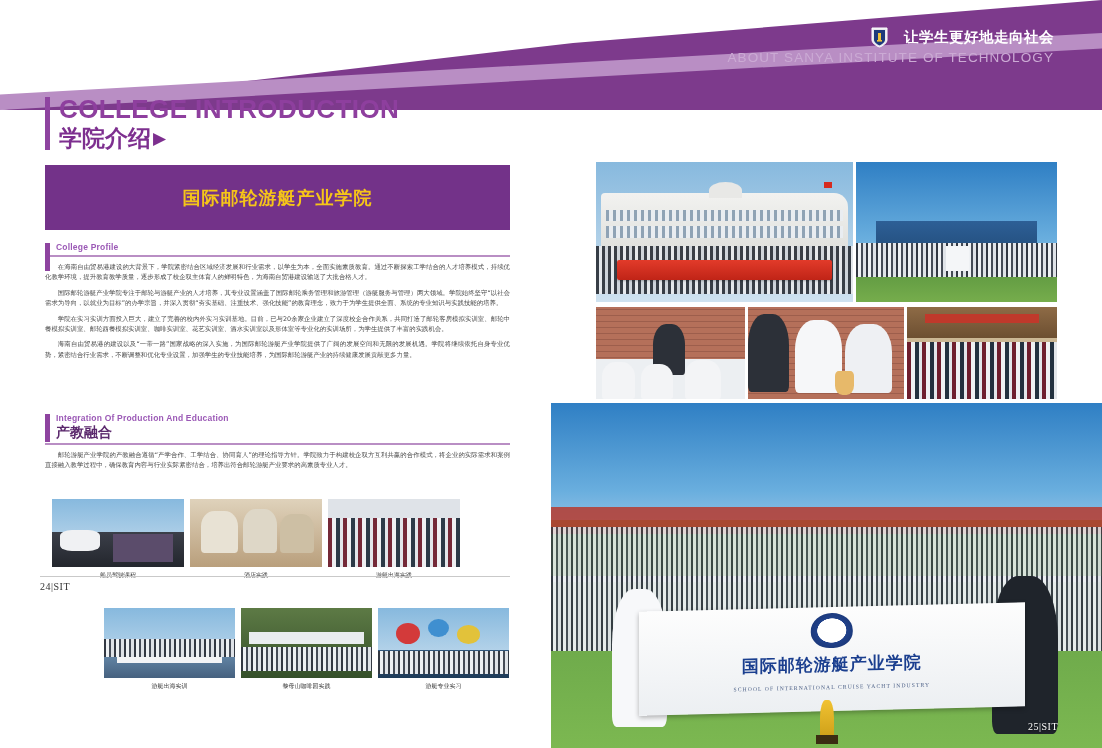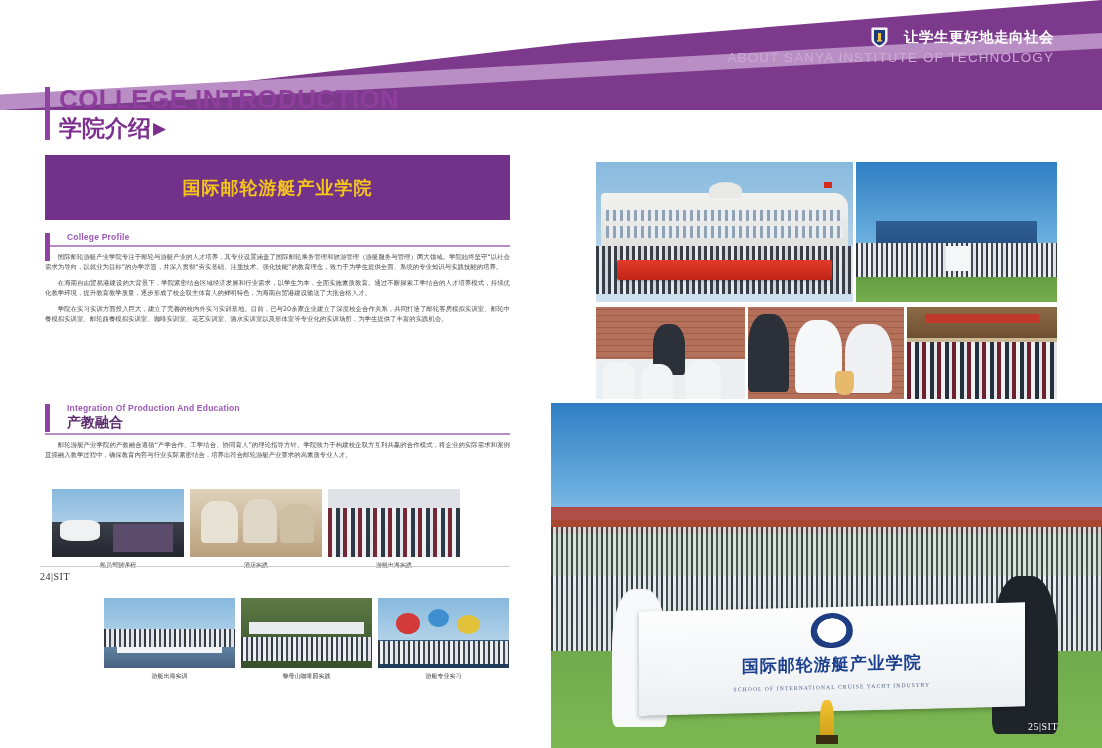--- a/index.html
+++ b/index.html
@@ -19,37 +19,37 @@
 
   .hdr-slogan { position:absolute; right:48px; top:27px; display:flex; align-items:center; gap:16px;text-align:center; }
   .crest { width:17px; height:21px; position:relative; }
   .crest svg { display:block; }
   .hdr-slogan-txt { color:#ffffff; font-size:14.5px; font-weight:bold; letter-spacing:.5px;
     font-family:"DejaVu Sans",sans-serif; }
   .hdr-sub { position:absolute; right:48px; top:50px; color:#cbaad4; font-size:13.5px;
     letter-spacing:1.1px; font-family:"Liberation Sans",sans-serif; }
 
   
-  .left-page { position:absolute; left:0; top:0; width:551px; height:600px; }
+  .left-page { position:absolute; left:0; top:10px; width:551px; height:600px; }
 
   .title-block { position:absolute; left:45px; top:84px; }
   .title-bar { position:absolute; left:0; top:3px; width:5px; height:53px; background:#8e44a0; }
   .title-en { margin-left:14px; color:#8e3f9e; font-size:26px; font-weight:bold;
     letter-spacing:.4px; line-height:30px; font-family:"Liberation Sans",sans-serif; }
   .title-cn { margin-left:14px; color:#7d2f8f; font-size:23px; font-weight:bold;
     line-height:28px; font-family:"DejaVu Sans",sans-serif; display:flex; align-items:center; gap:2px;}
   .tri { font-size:17px; line-height:17px; }
 
   .banner { position:absolute; left:45px; top:155px; width:465px; height:65px;
     background:#733289; display:flex; align-items:center; justify-content:center; }
   .banner-txt { color:#f5c518; font-size:18px; font-weight:bold; letter-spacing:1px;
     font-family:"DejaVu Sans",sans-serif; }
 
   .sec { position:absolute; left:45px; width:465px; }
-  .sec-head { position:relative; padding-left:22px; }
+  .sec-head { position:relative; padding-left:11px; }
   .sec-head::before { content:""; position:absolute; left:0; top:1px; width:5px; height:28px;
     background:#8e44a0; }
   .sec-en { color:#9b59b6; font-size:8.5px; font-weight:bold; letter-spacing:.2px;
     line-height:11px; font-family:"Liberation Sans",sans-serif; }
   .sec-cn { color:#5c2a6e; font-size:14px; font-weight:bold; line-height:17px;
     font-family:"DejaVu Sans",sans-serif; }
   .sec-rule { margin-top:2px; height:2px; background:#b98ec4; width:465px; }
 
   .para { color:#4a4a4a; font-size:6.4px; line-height:10.4px; text-align:justify;
     text-indent:12.8px; font-family:"DejaVu Sans",sans-serif; margin-top:5px; }
@@ -165,23 +165,24 @@
 
     <div class="banner">
       <span class="banner-txt">国际邮轮游艇产业学院</span>
     </div>
 
     <div class="sec" style="top:232px;">
       <div class="sec-head">
         <div class="sec-en">College Profile</div>
       </div>
       <div class="sec-rule"></div>
+      <div class="para">在海南自由贸易港建设的大背景下，学院紧密结合区域经济发展和行业需求，以学生为本，全面实施素质教育。通过不断探索工学结合的人才培养模式，持续优化教学环境，提升教育教学质量，逐步形成了校企双主体育人的鲜明特色，为海南自贸港建设输送了大批合格人才。</div>
       <div class="para">国际邮轮游艇产业学院专注于邮轮与游艇产业的人才培养，其专业设置涵盖了国际邮轮乘务管理和旅游管理（游艇服务与管理）两大领域。学院始终坚守“以社会需求为导向，以就业为目标”的办学宗旨，并深入贯彻“夯实基础、注重技术、强化技能”的教育理念，致力于为学生提供全面、系统的专业知识与实践技能的培养。</div>
-      <div class="para">在海南自由贸易港建设的大背景下，学院紧密结合区域经济发展和行业需求，以学生为本，全面实施素质教育。通过不断探索工学结合的人才培养模式，持续优化教学环境，提升教育教学质量，逐步形成了校企双主体育人的鲜明特色，为海南自贸港建设输送了大批合格人才。</div>
       <div class="para">学院在实习实训方面投入巨大，建立了完善的校内外实习实训基地。目前，已与20余家企业建立了深度校企合作关系，共同打造了邮轮客房模拟实训室、邮轮中餐模拟实训室、邮轮西餐模拟实训室、咖啡实训室、花艺实训室、酒水实训室以及形体室等专业化的实训场所，为学生提供了丰富的实践机会。</div>
+      <div class="para">海南自由贸易港的建设以及“一带一路”国家战略的深入实施，为国际邮轮游艇产业学院提供了广阔的发展空间和无限的发展机遇。学院将继续依托自身专业优势，紧密结合行业需求，不断调整和优化专业设置，加强学生的专业技能培养，为国际邮轮游艇产业的持续健康发展贡献更多力量。</div>
     </div>
 
     <div class="sec" style="top:403px;">
       <div class="sec-head">
         <div class="sec-en">Integration Of Production And Education</div>
         <div class="sec-cn">产教融合</div>
       </div>
       <div class="sec-rule"></div>
       <div class="para">邮轮游艇产业学院的产教融合遵循“产学合作、工学结合、协同育人”的理论指导方针。学院致力于构建校企双方互利共赢的合作模式，将企业的实际需求和案例直接融入教学过程中，确保教育内容与行业实际紧密结合，培养出符合邮轮游艇产业要求的高素质专业人才。</div>
     </div>

